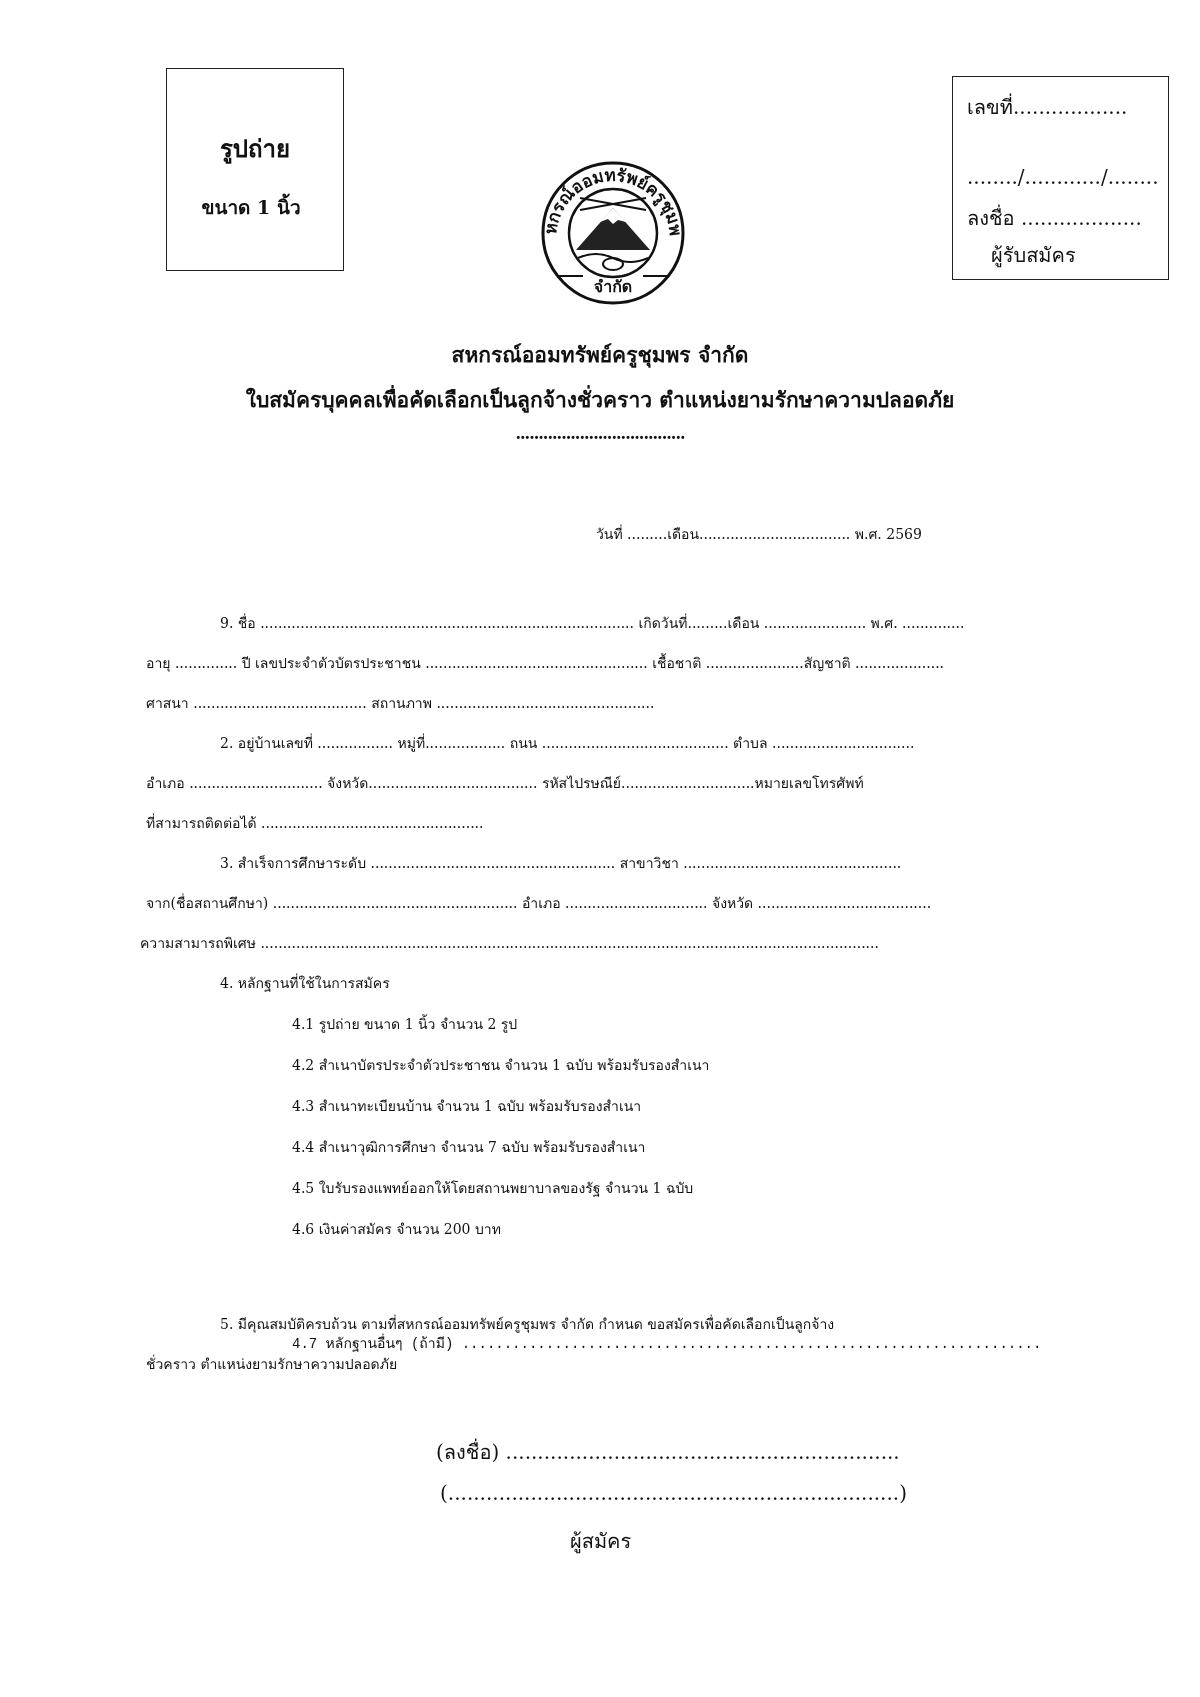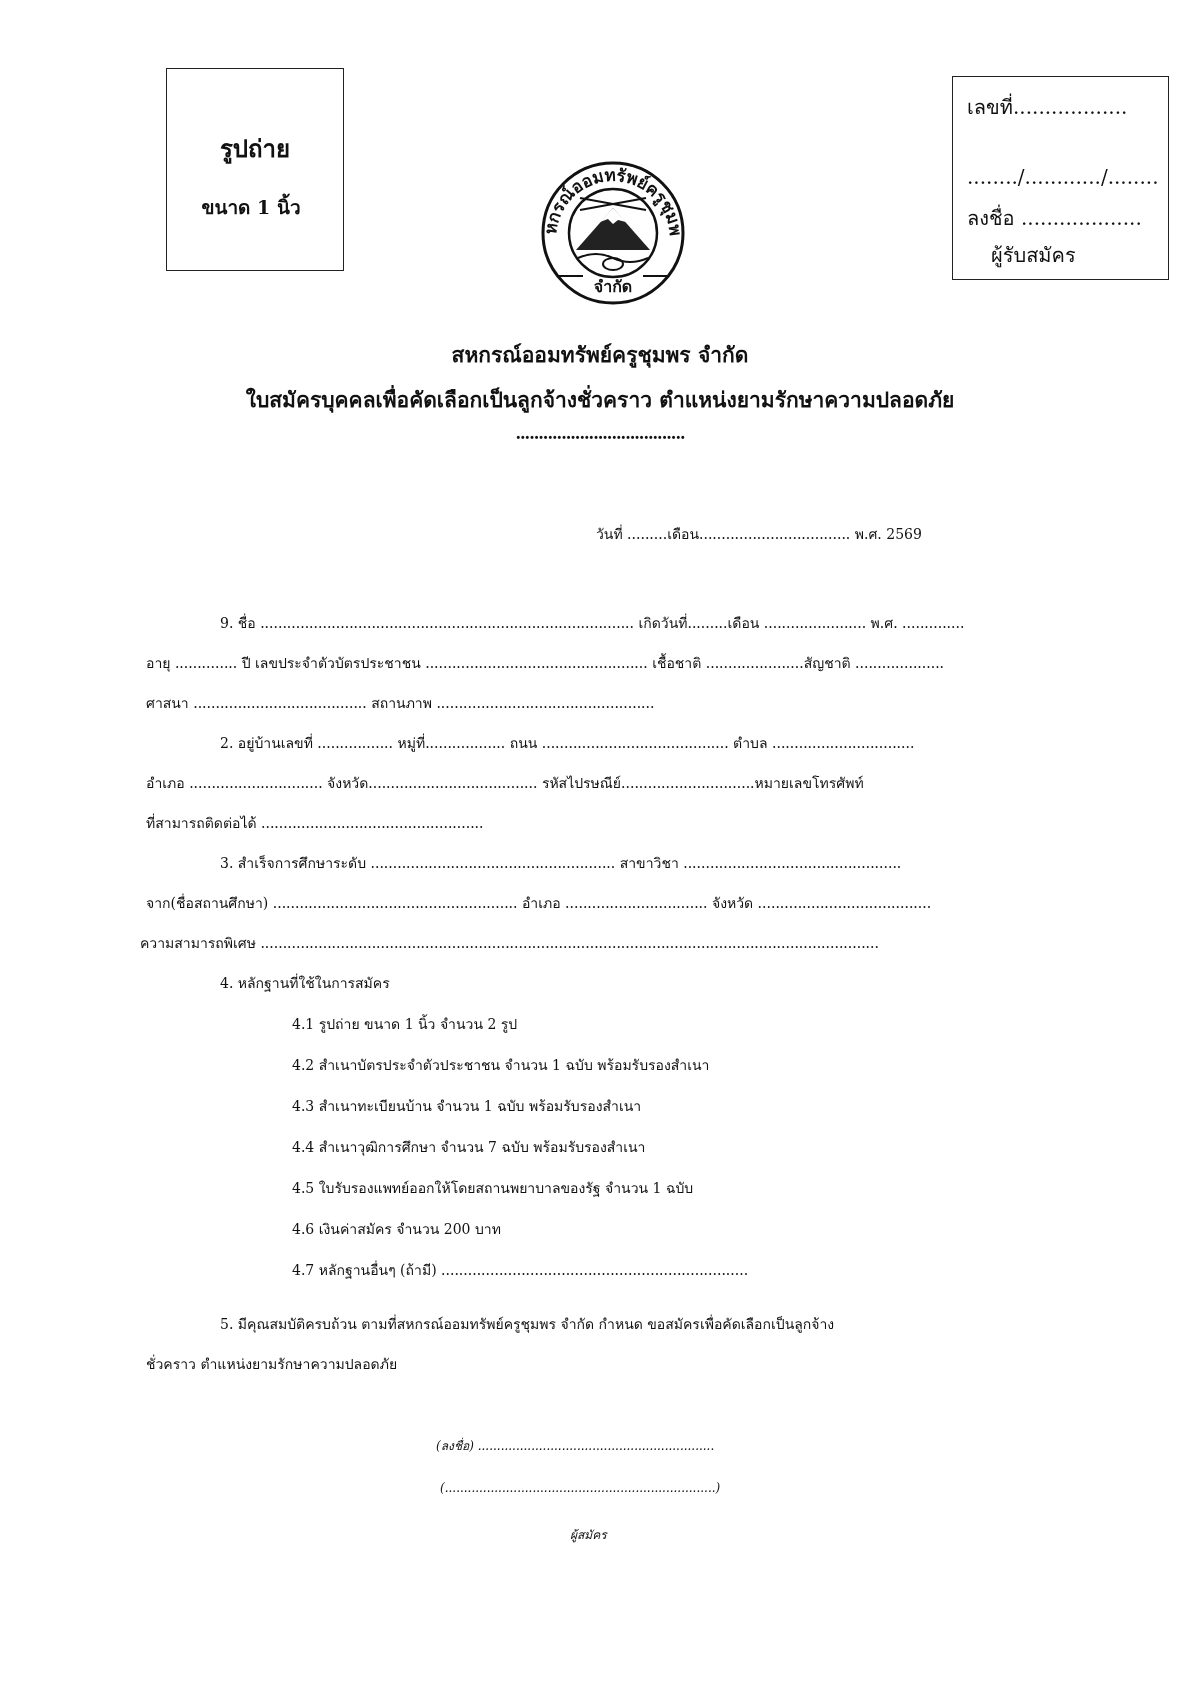--- a/index.html
+++ b/index.html
@@ -18,21 +18,21 @@
     .recv-box {
       position: absolute; left: 952px; top: 76px; width: 175px; height: 202px;
       border: 1.5px solid #222; font-weight: normal; font-size: 20px; padding-left: 40px;
     }
     .recv-box div { position: absolute; left: 14px; white-space: nowrap; }
     .logo { position: absolute; left: 538px; top: 158px; width: 150px; height: 150px; }
     .title1 { left: 0; right: 0; top: 338px; text-align: center; font-size: 21px; font-weight: bold; }
     .title2 { left: 0; right: 0; top: 383px; text-align: center; font-size: 21px; font-weight: bold; }
     .title3 { left: 0; right: 0; top: 424px; text-align: center; font-size: 16px; font-weight: bold; letter-spacing: -1px; }
     .line { font-size: 14px; }
-    .sig { font-size: 12px; font-style: italic; }
+    .sig { font-size: 20px; }
   </style>
 </head>
 <body>
 
 <div class="photo-box">
   <div class="l1">รูปถ่าย</div>
   <div class="l2">ขนาด 1 นิ้ว</div>
 </div>
 
 <div class="logo">
@@ -82,20 +82,20 @@
 <div class="abs line" style="left:146px; top:892px;">จาก(ชื่อสถานศึกษา)  ....................................................... อำเภอ ................................ จังหวัด .......................................</div>
 <div class="abs line" style="left:140px; top:932px;">ความสามารถพิเศษ ...........................................................................................................................................</div>
 
 <div class="abs line" style="left:220px; top:972px;">4.  หลักฐานที่ใช้ในการสมัคร</div>
 <div class="abs line" style="left:292px; top:1013px;">4.1  รูปถ่าย ขนาด  1  นิ้ว  จำนวน  2  รูป</div>
 <div class="abs line" style="left:292px; top:1054px;">4.2  สำเนาบัตรประจำตัวประชาชน จำนวน 1 ฉบับ พร้อมรับรองสำเนา</div>
 <div class="abs line" style="left:292px; top:1095px;">4.3  สำเนาทะเบียนบ้าน จำนวน  1  ฉบับ  พร้อมรับรองสำเนา</div>
 <div class="abs line" style="left:292px; top:1136px;">4.4  สำเนาวุฒิการศึกษา  จำนวน  7  ฉบับ  พร้อมรับรองสำเนา</div>
 <div class="abs line" style="left:292px; top:1177px;">4.5  ใบรับรองแพทย์ออกให้โดยสถานพยาบาลของรัฐ  จำนวน  1  ฉบับ</div>
 <div class="abs line" style="left:292px; top:1218px;">4.6  เงินค่าสมัคร  จำนวน  200  บาท</div>
-<div class="abs line" style="left:292px; top:1259px;">4.7  หลักฐานอื่นๆ (ถ้ามี) .....................................................................</div>
+<div class="abs line" style="left:292px; top:1332px;font-family:Liberation Mono, monospace;">4.7  หลักฐานอื่นๆ (ถ้ามี) .....................................................................</div>
 
 <div class="abs line" style="left:220px; top:1313px;">5.  มีคุณสมบัติครบถ้วน ตามที่สหกรณ์ออมทรัพย์ครูชุมพร จำกัด กำหนด ขอสมัครเพื่อคัดเลือกเป็นลูกจ้าง</div>
 <div class="abs line" style="left:146px; top:1353px;">ชั่วคราว ตำแหน่งยามรักษาความปลอดภัย</div>
 
 <div class="abs sig" style="left:436px; top:1436px;">(ลงชื่อ) ..............................................................</div>
 <div class="abs sig" style="left:440px; top:1481px;">(.......................................................................)</div>
 <div class="abs sig" style="left:570px; top:1525px;">ผู้สมัคร</div>
 
 </body></html>

